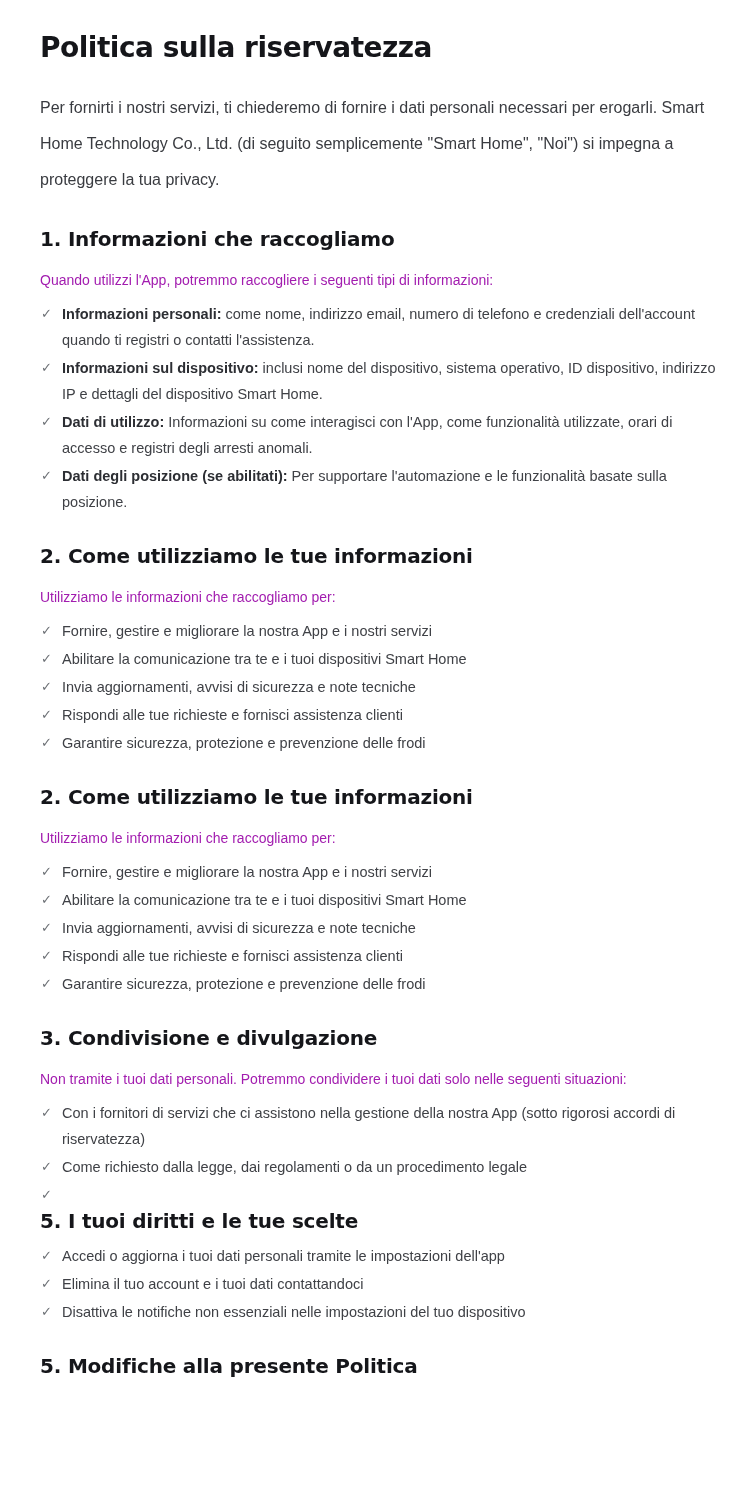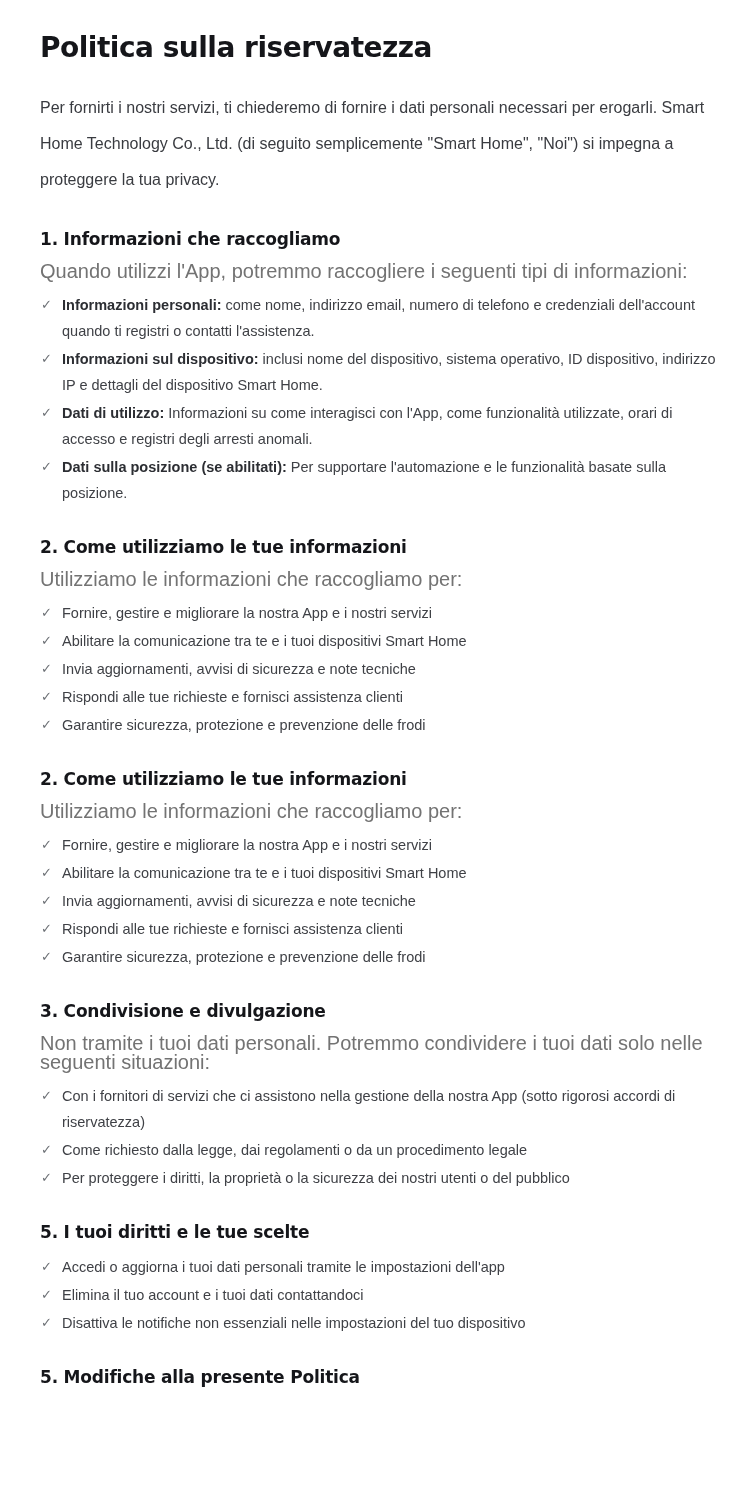--- a/index.html
+++ b/index.html
@@ -16,26 +16,26 @@
     font-size:28px;line-height:32px;font-weight:800;
     letter-spacing:-0.5px;color:#15161a;margin:0;
   }
   .intro{
     font-size:16px;line-height:36px;color:#393b40;
     margin:26px 0 0 0;
   }
   .section{margin:0;}
   .section-heading{
     font-family:"DejaVu Sans", sans-serif;
-    font-size:17px;line-height:22px;font-weight:700;
+    font-size:20px;line-height:22px;font-weight:700;
     color:#15161a;margin:30px 0 0 0;letter-spacing:-0.2px;
   }
   .section-para{
-    font-size:20px;line-height:19px;color:#737373;
-    margin:12px 0 0 0;
+    font-size:14px;line-height:19px;color:#a21caf;
+    margin:21px 0 0 0;
   }
   ul.bullets{list-style:none;margin:11px 0 0 0;padding:0;}
   ul.bullets li{
     position:relative;padding-left:22px;margin:0 0 2px 0;
     font-size:14.5px;line-height:26px;color:#3f4146;
   }
   ul.bullets li .check{
     position:absolute;left:1px;top:0;
     color:#6c7075;font-size:13px;line-height:26px;
   }
@@ -49,21 +49,21 @@
   <p class="intro">Per fornirti i nostri servizi, ti chiederemo di fornire i dati personali necessari per erogarli. Smart Home Technology Co., Ltd. (di seguito semplicemente "Smart Home", "Noi") si impegna a proteggere la tua privacy.</p>
 
   <div id="sections">
       <div class="section">
         <h2 class="section-heading">1. Informazioni che raccogliamo</h2>
         <p class="section-para">Quando utilizzi l'App, potremmo raccogliere i seguenti tipi di informazioni:</p>
         <ul class="bullets">
           <li><span class="check">✓</span><b>Informazioni personali:</b><span> come nome, indirizzo email, numero di telefono e credenziali dell'account quando ti registri o contatti l'assistenza.</span></li>
           <li><span class="check">✓</span><b>Informazioni sul dispositivo:</b><span> inclusi nome del dispositivo, sistema operativo, ID dispositivo, indirizzo IP e dettagli del dispositivo Smart Home.</span></li>
           <li><span class="check">✓</span><b>Dati di utilizzo:</b><span> Informazioni su come interagisci con l'App, come funzionalità utilizzate, orari di accesso e registri degli arresti anomali.</span></li>
-          <li><span class="check">✓</span><b>Dati sulla posizione (se abilitati):</b><span> Per supportare l'automazione e le funzionalità basate sulla posizione.</span></li>
+          <li><span class="check">✓</span><b>Dati degli posizione (se abilitati):</b><span> Per supportare l'automazione e le funzionalità basate sulla posizione.</span></li>
         </ul>
       </div>
       <div class="section">
         <h2 class="section-heading">2. Come utilizziamo le tue informazioni</h2>
         <p class="section-para">Utilizziamo le informazioni che raccogliamo per:</p>
         <ul class="bullets">
           <li><span class="check">✓</span><span>Fornire, gestire e migliorare la nostra App e i nostri servizi</span></li>
           <li><span class="check">✓</span><span>Abilitare la comunicazione tra te e i tuoi dispositivi Smart Home</span></li>
           <li><span class="check">✓</span><span>Invia aggiornamenti, avvisi di sicurezza e note tecniche</span></li>
           <li><span class="check">✓</span><span>Rispondi alle tue richieste e fornisci assistenza clienti</span></li>
@@ -80,21 +80,21 @@
           <li><span class="check">✓</span><span>Rispondi alle tue richieste e fornisci assistenza clienti</span></li>
           <li><span class="check">✓</span><span>Garantire sicurezza, protezione e prevenzione delle frodi</span></li>
         </ul>
       </div>
       <div class="section">
         <h2 class="section-heading">3. Condivisione e divulgazione</h2>
         <p class="section-para">Non tramite i tuoi dati personali. Potremmo condividere i tuoi dati solo nelle seguenti situazioni:</p>
         <ul class="bullets">
           <li><span class="check">✓</span><span>Con i fornitori di servizi che ci assistono nella gestione della nostra App (sotto rigorosi accordi di riservatezza)</span></li>
           <li><span class="check">✓</span><span>Come richiesto dalla legge, dai regolamenti o da un procedimento legale</span></li>
-          <li><span class="check">✓</span><span>Per proteggere i diritti, la proprietà o la sicurezza dei nostri utenti o del pubblico</span></li>
+          <li><span class="check">✓</span></li>
         </ul>
       </div>
       <div class="section">
         <h2 class="section-heading">5. I tuoi diritti e le tue scelte</h2>
         <ul class="bullets">
           <li><span class="check">✓</span><span>Accedi o aggiorna i tuoi dati personali tramite le impostazioni dell'app</span></li>
           <li><span class="check">✓</span><span>Elimina il tuo account e i tuoi dati contattandoci</span></li>
           <li><span class="check">✓</span><span>Disattiva le notifiche non essenziali nelle impostazioni del tuo dispositivo</span></li>
         </ul>
       </div>

